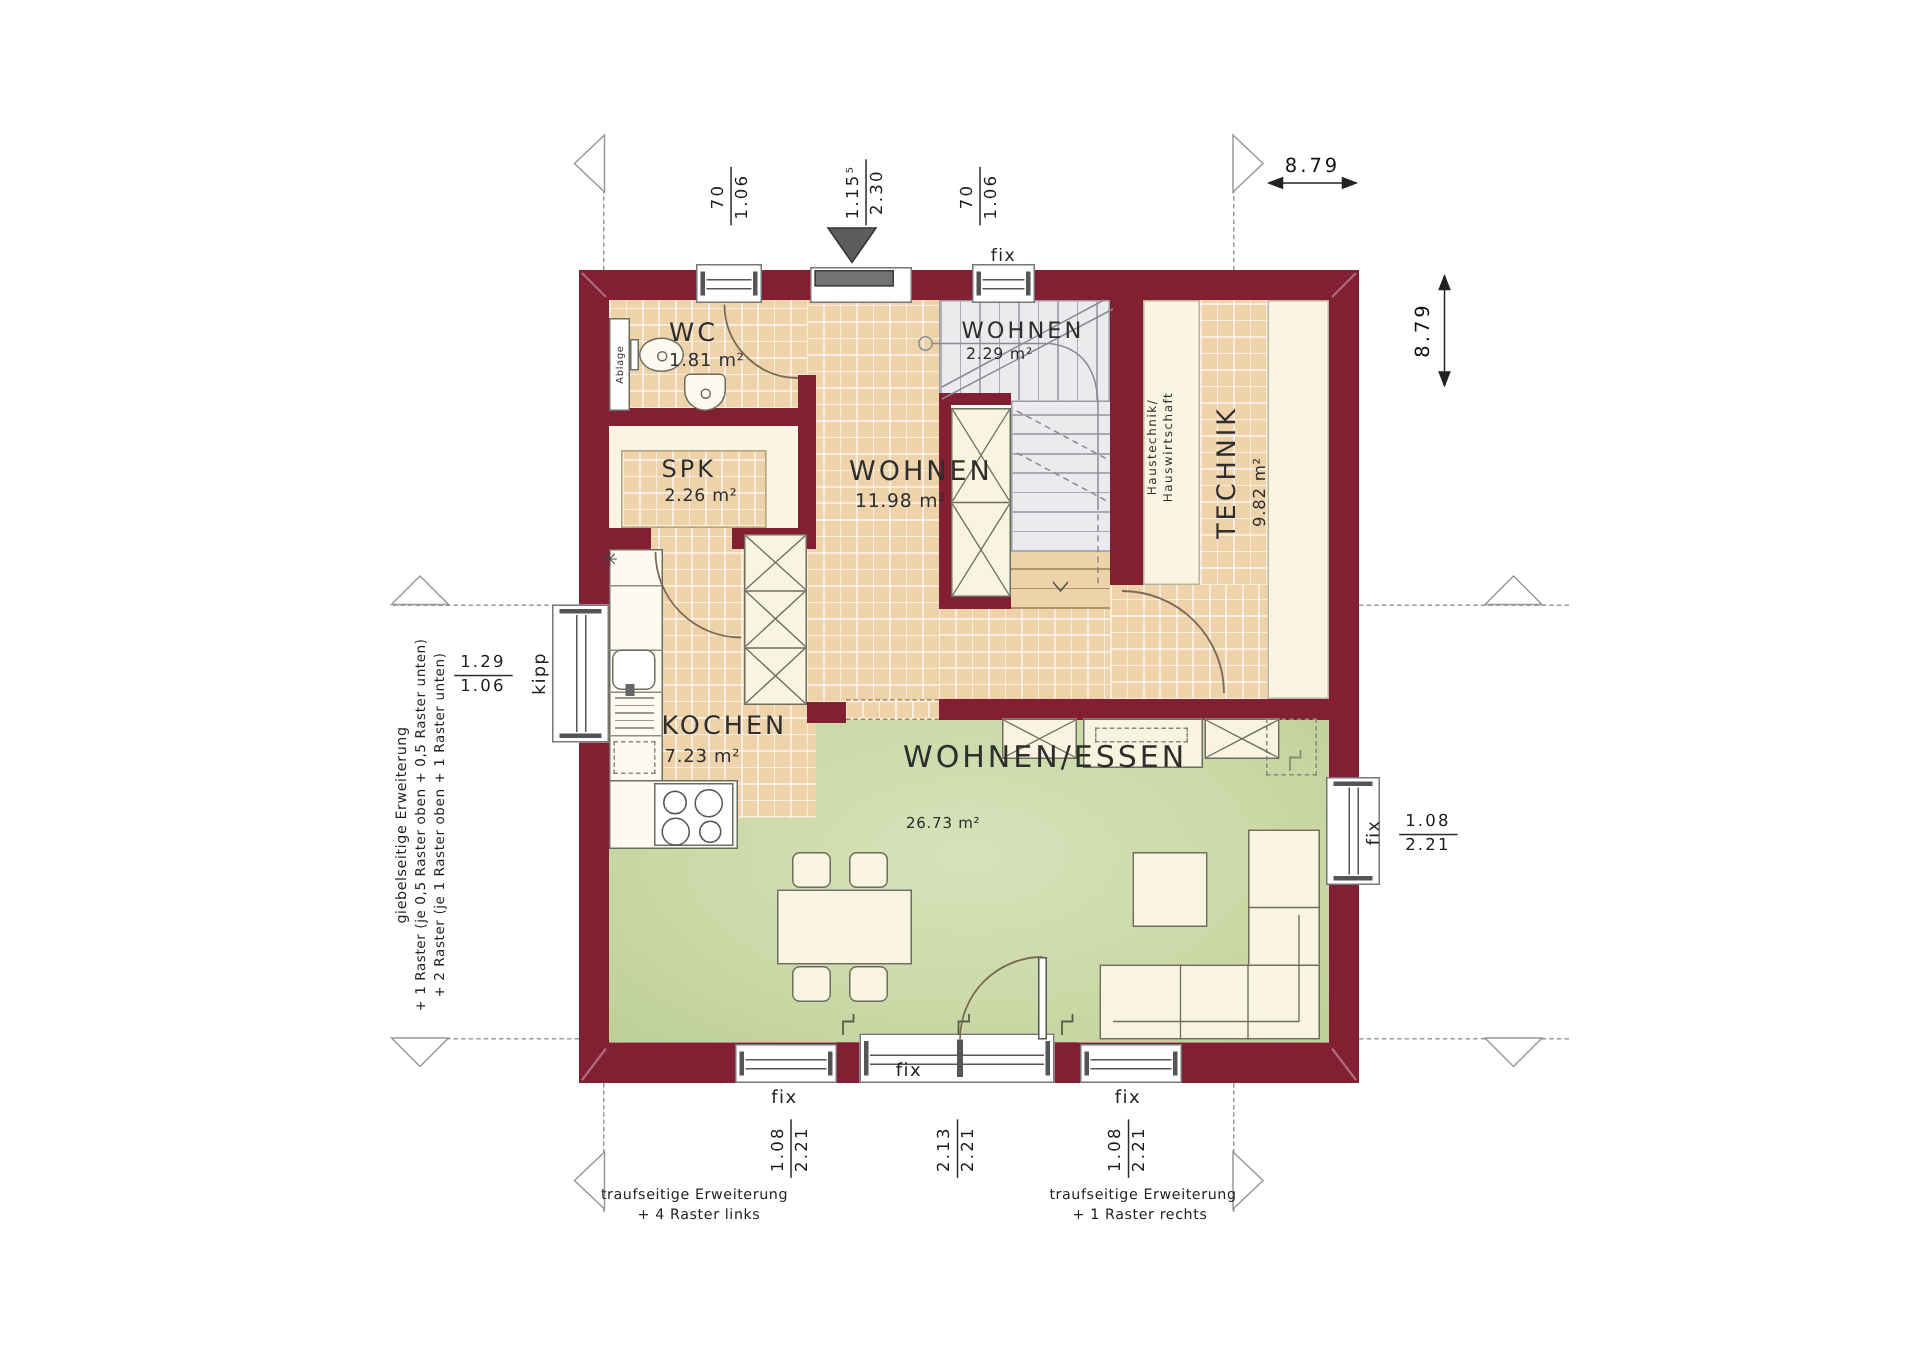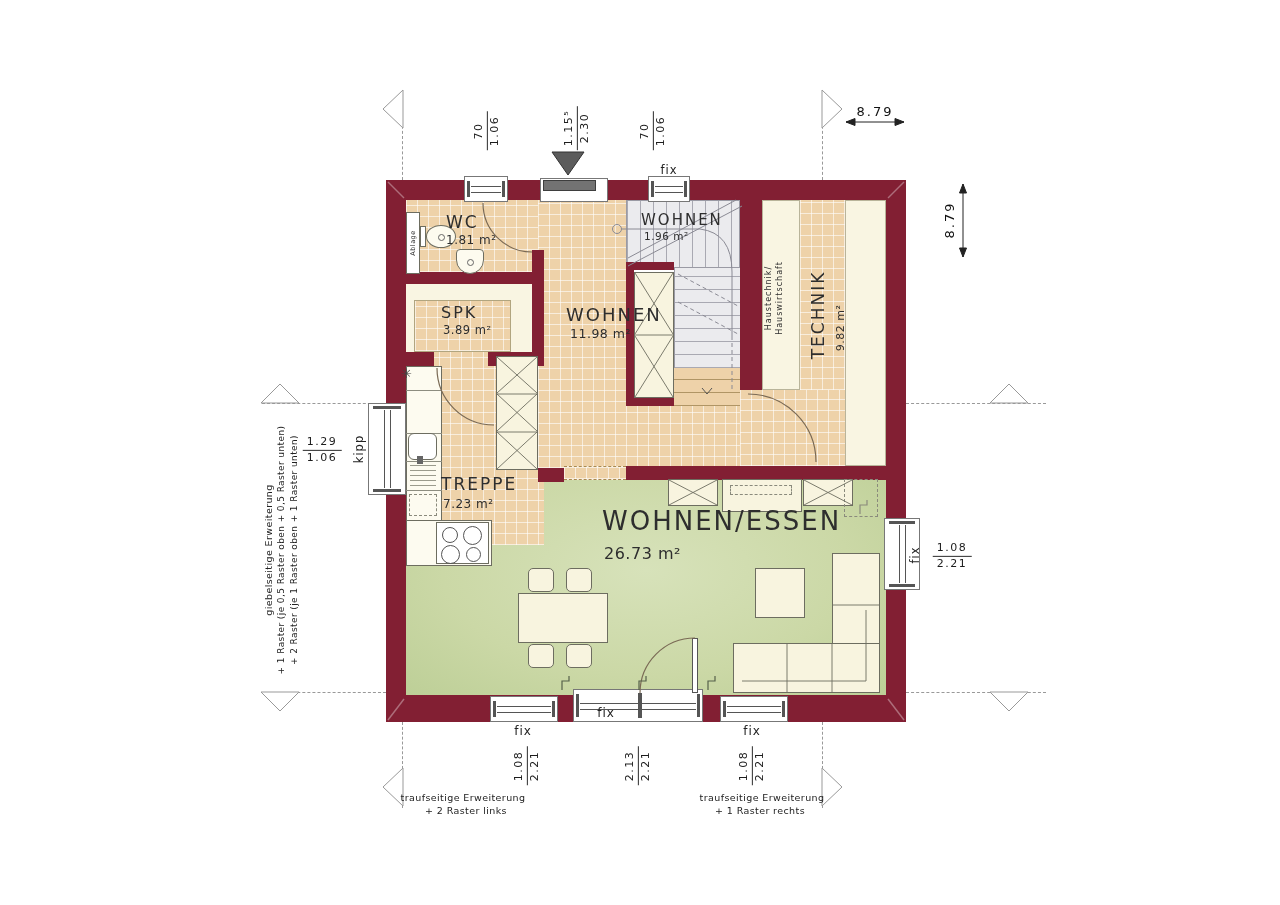--- a/index.html
+++ b/index.html
@@ -242,33 +242,33 @@
       <polyline points="562,690 562,681 569,681 569,676"></polyline>
       <polyline points="639,690 639,681 646,681 646,676"></polyline>
       <polyline points="708,690 708,681 715,681 715,676"></polyline>
       <polyline points="860,514 860,505 867,505 867,500" stroke="#8a8a7c"></polyline>
     </g>
   </svg>
 
   <div class="abs room-name" style="left:446px;top:212px">WC</div>
   <div class="abs room-area" style="left:446px;top:233px">1.81 m²</div>
   <div class="abs room-name" style="left:441px;top:303px;font-size:16px">SPK</div>
-  <div class="abs room-area" style="left:443px;top:323px;font-size:11.5px">3.89 m²</div>
+  <div class="abs room-area" style="left:443px;top:323px;font-size:11.5px">2.26 m²</div>
   <div class="abs room-name" style="left:566px;top:304px;font-size:18px">WOHNEN</div>
   <div class="abs room-area" style="left:570px;top:326px;font-size:12.5px">11.98 m²</div>
   <div class="abs room-name" style="left:641px;top:211px;font-size:15px">WOHNEN</div>
-  <div class="abs room-area" style="left:644px;top:230px;font-size:10.5px">1.96 m²</div>
+  <div class="abs room-area" style="left:644px;top:230px;font-size:10.5px">2.29 m²</div>
   <div class="pinrot room-name" style="left:818px;top:315px">TECHNIK</div>
   <div class="pinrot room-area" style="left:840px;top:328px;font-size:11px">9.82 m²</div>
   <div class="pinrot" style="left:768px;top:298px;font-size:8px;letter-spacing:1px">Haustechnik/</div>
   <div class="pinrot" style="left:779px;top:298px;font-size:8px;letter-spacing:1px">Hauswirtschaft</div>
-  <div class="abs room-name" style="left:441px;top:474px">TREPPE</div>
+  <div class="abs room-name" style="left:441px;top:474px">KOCHEN</div>
   <div class="abs room-area" style="left:443px;top:497px">7.23 m²</div>
-  <div class="abs room-name" style="left:602px;top:506px;font-size:26px">WOHNEN/ESSEN</div>
-  <div class="abs room-area" style="left:604px;top:544px;font-size:16px">26.73 m²</div>
+  <div class="abs room-name" style="left:602px;top:492px;font-size:20px">WOHNEN/ESSEN</div>
+  <div class="abs room-area" style="left:604px;top:544px;font-size:10px">26.73 m²</div>
   <div class="pinrot" style="left:413px;top:243px;font-size:6.5px;letter-spacing:.5px">Ablage</div>
   <div class="abs" style="left:401px;top:366px;font-size:13px;color:#444">✳</div>
 
   <div class="pin fixlbl" style="left:669px;top:170px">fix</div>
   <div class="pin fixlbl" style="left:523px;top:731px;font-size:12px">fix</div>
   <div class="pin fixlbl" style="left:606px;top:713px;font-size:12px">fix</div>
   <div class="pin fixlbl" style="left:752px;top:731px;font-size:12px">fix</div>
   <div class="pinrot fixlbl" style="left:915px;top:555px">fix</div>
   <div class="pinrot fixlbl" style="left:359px;top:449px">kipp</div>
 
@@ -328,17 +328,17 @@
         <span>1.08</span>
         <i class="fl"></i>
         <span>2.21</span>
       </div>
   </div>
 
   <div class="pinrot note" style="left:268px;top:550px">giebelseitige Erweiterung</div>
   <div class="pinrot note" style="left:281px;top:550px;font-size:9px">+ 1 Raster (je 0,5 Raster oben + 0,5 Raster unten)</div>
   <div class="pinrot note" style="left:294px;top:550px;font-size:9px">+ 2 Raster (je 1 Raster oben + 1 Raster unten)</div>
   <div class="pin note" style="left:463px;top:797px">traufseitige Erweiterung</div>
-  <div class="pin note" style="left:466px;top:810px">+ 2 Raster links</div>
+  <div class="pin note" style="left:466px;top:810px">+ 4 Raster links</div>
   <div class="pin note" style="left:762px;top:797px">traufseitige Erweiterung</div>
   <div class="pin note" style="left:760px;top:810px">+ 1 Raster rechts</div>
 
 </div>
 
 </body></html>

